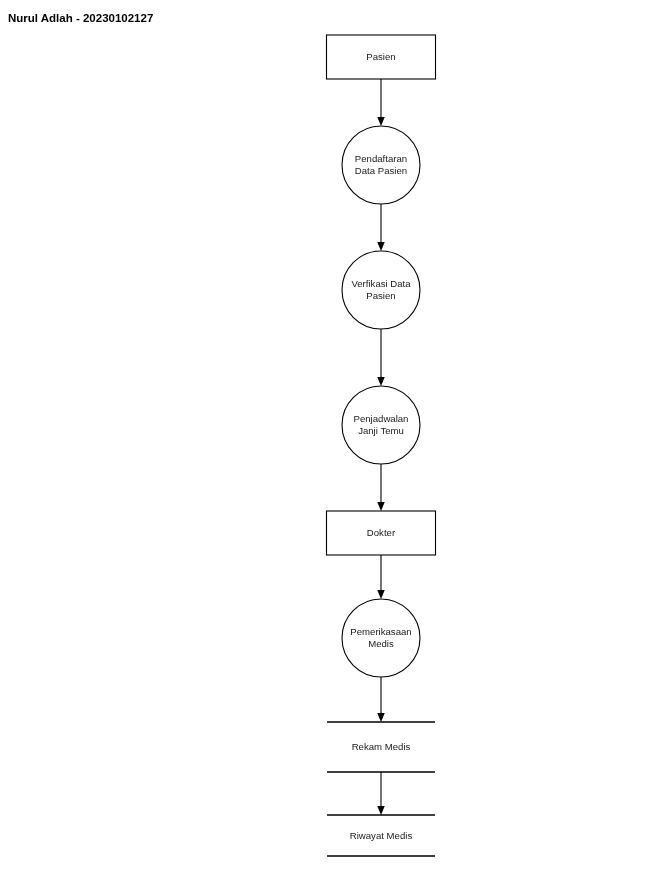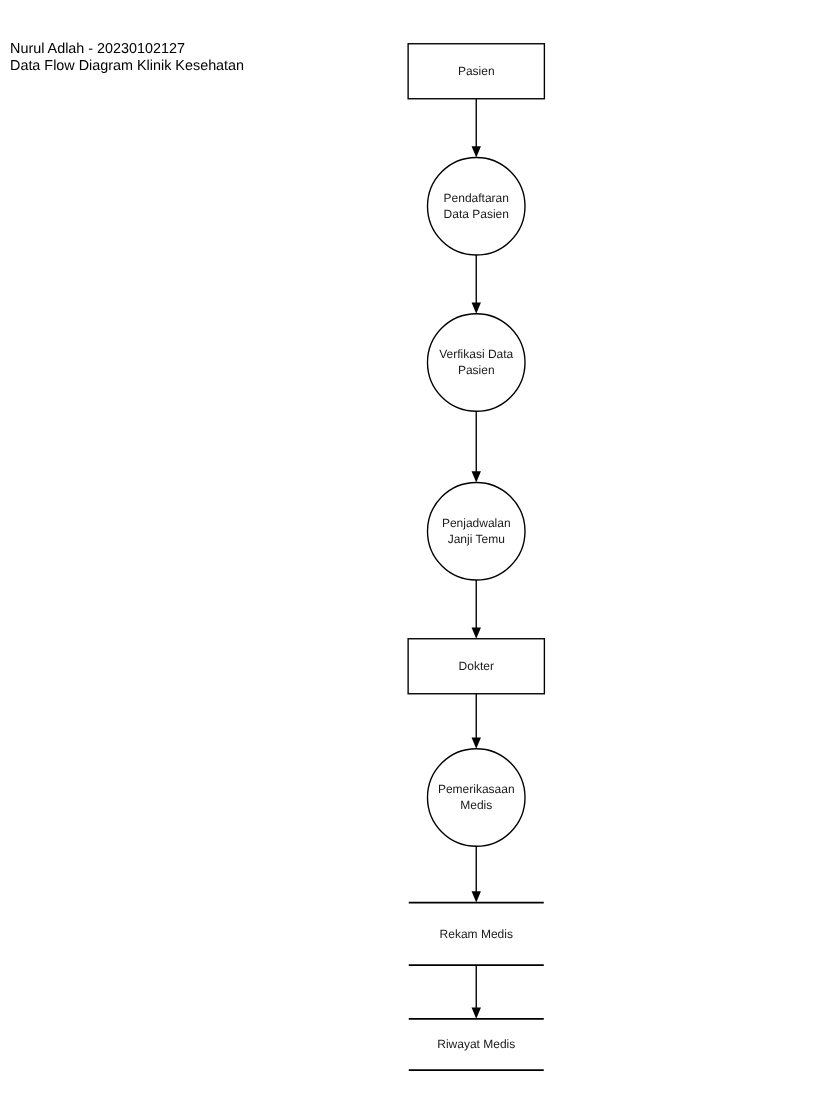--- a/index.html
+++ b/index.html
@@ -15,23 +15,23 @@
     overflow: hidden;
     font-family: "Liberation Sans", sans-serif;
     color: #1a1a1a;
     -webkit-font-smoothing: antialiased;
   }
 
   
   #header {
     position: absolute;
     left: 8px;
-    top: 32px;
+    top: 11px;
     font-size: 11.5px;
-    font-weight: normal;
+    font-weight: bold;
     line-height: 14px;
     color: #000000;
     white-space: nowrap;
   }
   #header .hline { display: block; }
 
   
   #diagram {
     position: absolute;
     left: 0;
@@ -77,21 +77,20 @@
     fill: #1a1a1a;
     text-anchor: middle;
     dominant-baseline: middle;
   }
 </style>
 </head>
 <body>
 
 <div id="header">
   <span class="hline">Nurul Adlah - 20230102127</span>
-  <span class="hline">Data Flow Diagram Klinik Kesehatan</span>
 </div>
 
 <div id="diagram">
   <svg id="diagram-svg" viewBox="0 0 650 876" xmlns="http://www.w3.org/2000/svg">
     <g id="edges-layer">
         <g>
           <line x1="381" y1="79" x2="381" y2="119" class="flow-line"></line>
           <polygon points="377.25,117 384.75,117 381,126" class="arrow-head"></polygon>
         </g>
         <g>

